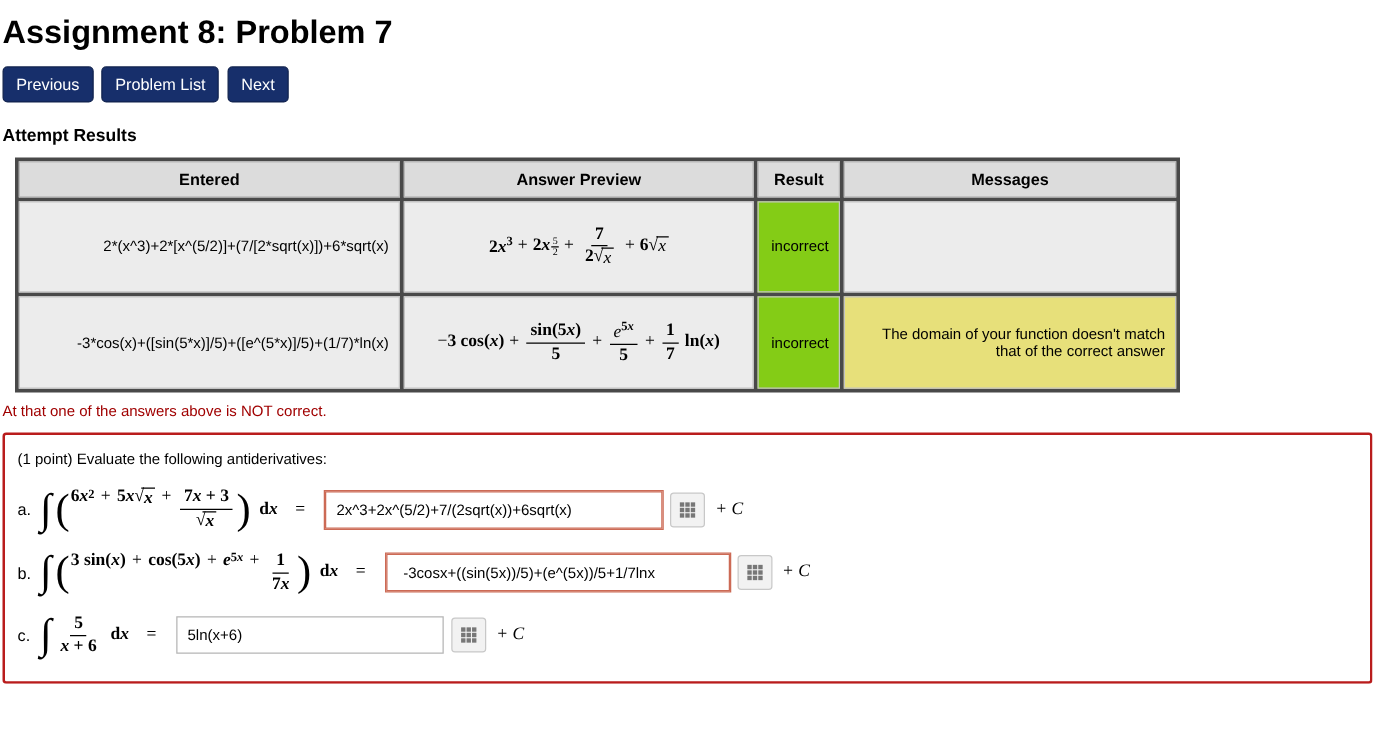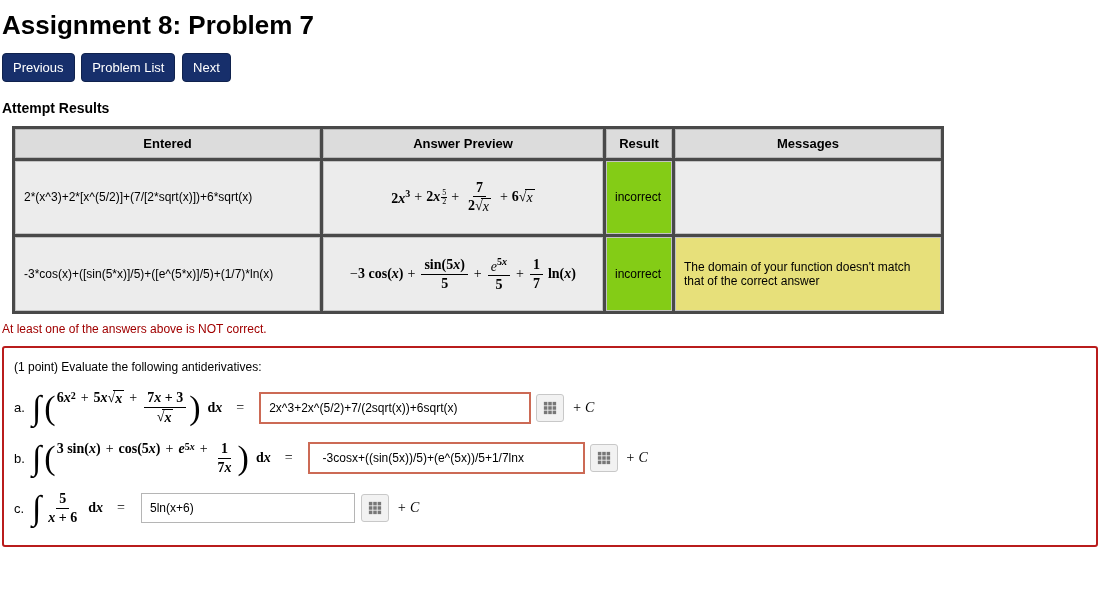--- a/index.html
+++ b/index.html
@@ -45,21 +45,21 @@
     background: #dcdcdc;
     font-size: 13px;
     font-weight: bold;
     padding: 6px 4px;
     text-align: center;
     border: 1px solid #b8b8b8;
   }
   table.attempt-table td {
     background: #ececec;
     font-size: 12px;
-    text-align: left;
+    text-align: right;
     padding: 18px 8px;
     border: 1px solid #c3c3c3;
     vertical-align: middle;
   }
   table.attempt-table td.result-cell {
     background: #84cc16;
     color: #000;
     font-size: 12px;
   }
   table.attempt-table td.msg-yellow {
@@ -273,21 +273,21 @@
           <span style="padding-left:3px"><b>ln(<i>x</i>)</b></span>
         </div>
       </td>
       <td class="result-cell">incorrect</td>
       <td class="msg-yellow">The domain of your function doesn't match that of the correct answer</td>
     </tr>
 
   </tbody>
 </table>
 
-<div class="warn-text">At least one of the answers above is NOT correct.</div>
+<div class="warn-text">At that one of the answers above is NOT correct.</div>
 
 <div class="problem-box">
   <div class="problem-intro">(1 point) Evaluate the following antiderivatives:</div>
 
   <div class="qrow">
     <div class="qlabel">a.</div>
     <div class="integrand">
       <span class="int-sym">∫</span>
       <span class="paren">(</span>
       <span class="mbody">

